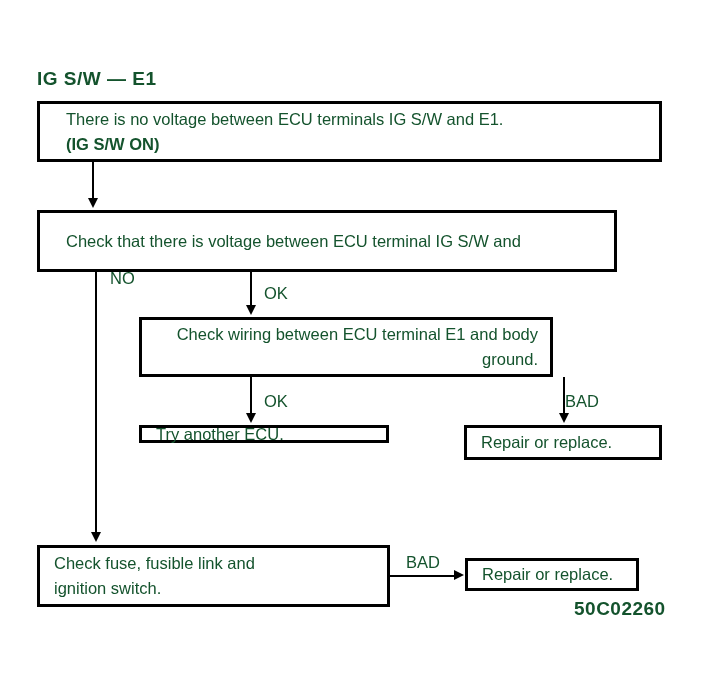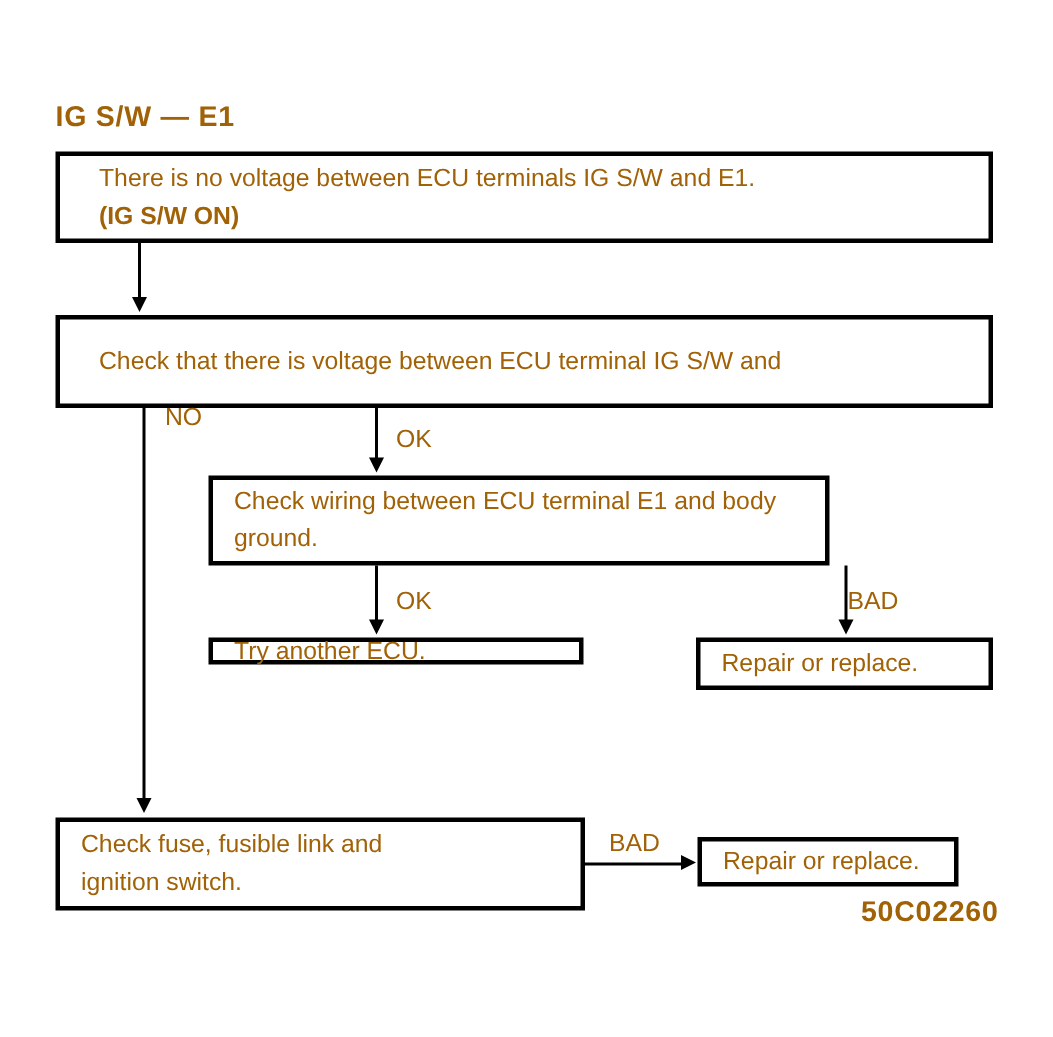--- a/index.html
+++ b/index.html
@@ -6,21 +6,21 @@
     margin: 0;
     padding: 0;
     background: #ffffff;
   }
   #page {
     position: relative;
     width: 702px;
     height: 691px;
     background: #ffffff;
     font-family: "Liberation Sans", sans-serif;
-    color: #a16207;
+    color: #14532d;
     overflow: hidden;
   }
 
   
   .diagram-title {
     position: absolute;
     left: 37px;
     top: 68px;
     font-size: 19px;
     font-weight: bold;
@@ -105,33 +105,33 @@
   <div class="diagram-title">IG S/W — E1</div>
 
   <div class="node indent" style="left:37px; top:101px; width:625px; height:61px;">
     <div class="line">There is no voltage between ECU terminals IG S/W and E1.</div>
     <div class="line"><b>(IG S/W ON)</b></div>
   </div>
 
   <div class="vline" style="left:92px; top:162px; height:38px;"></div>
   <div class="arrow-down" style="left:88px; top:198px;"></div>
 
-  <div class="node indent" style="left:37px; top:210px; width:625px; height:62px;">
+  <div class="node indent" style="left:37px; top:210px; width:580px; height:62px;">
     <div class="line">Check that there is voltage between ECU terminal IG S/W and</div>
   </div>
 
   <div class="vline" style="left:95px; top:272px; height:262px;"></div>
   <div class="arrow-down" style="left:91px; top:532px;"></div>
   <div class="edge-label" style="left:110px; top:269px;">NO</div>
 
   <div class="vline" style="left:250px; top:272px; height:35px;"></div>
   <div class="arrow-down" style="left:246px; top:305px;"></div>
   <div class="edge-label" style="left:264px; top:284px;">OK</div>
 
-  <div class="node" style="left:139px; top:317px; width:414px; height:60px;">
+  <div class="node" style="left:139px; top:317px; width:414px; height:60px;text-align:right;">
     <div class="line">Check wiring between ECU terminal E1 and body</div>
     <div class="line">ground.</div>
   </div>
 
   <div class="vline" style="left:250px; top:377px; height:38px;"></div>
   <div class="arrow-down" style="left:246px; top:413px;"></div>
   <div class="edge-label" style="left:264px; top:392px;">OK</div>
 
   <div class="vline" style="left:563px; top:377px; height:38px;"></div>
   <div class="arrow-down" style="left:559px; top:413px;"></div>

